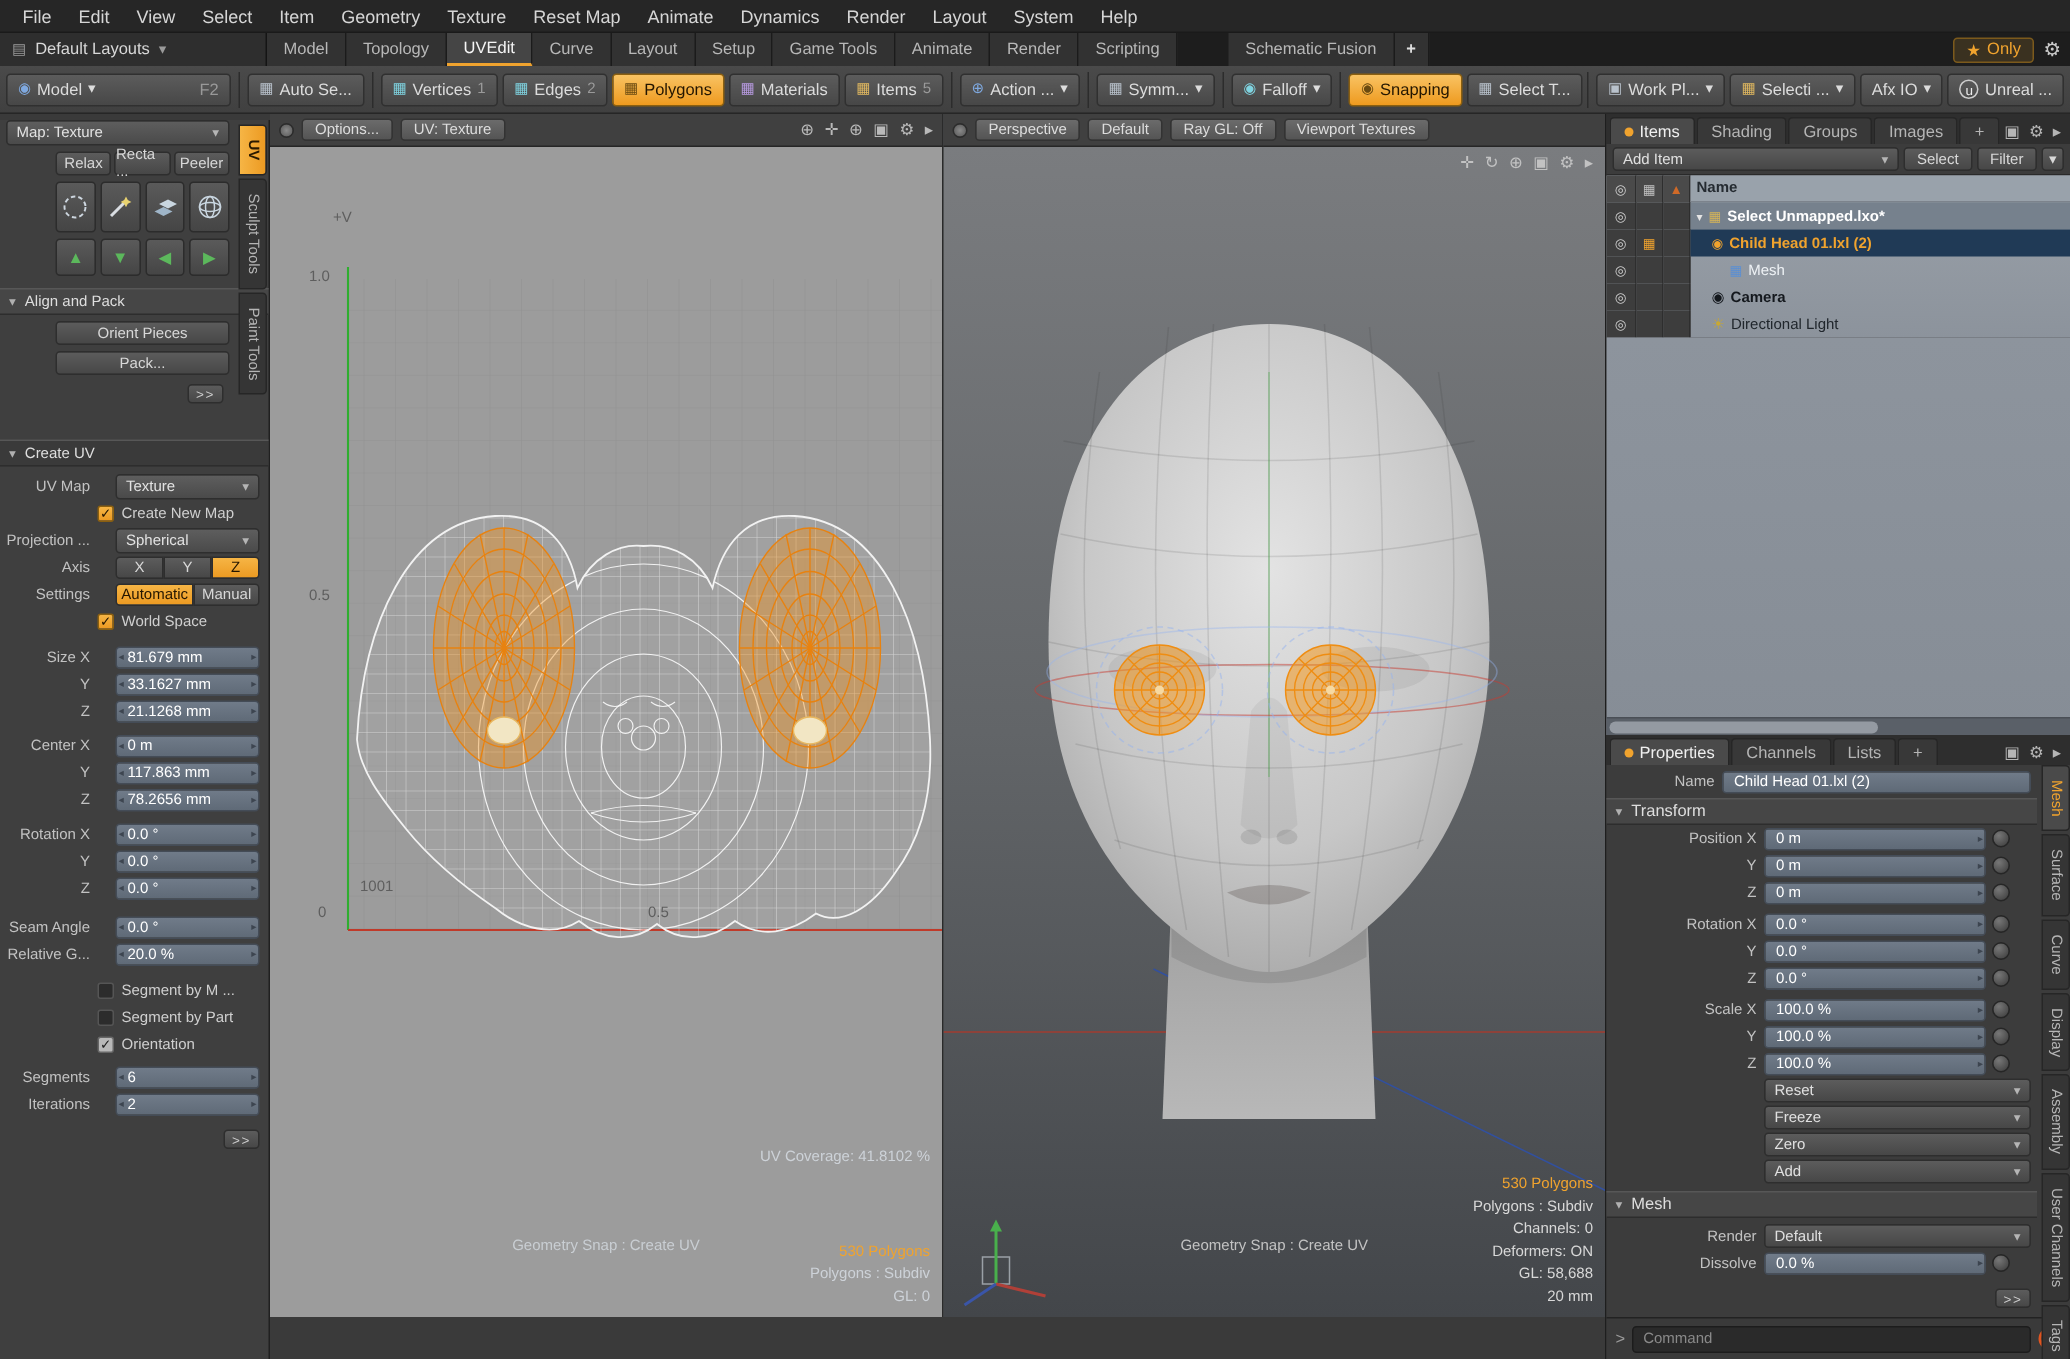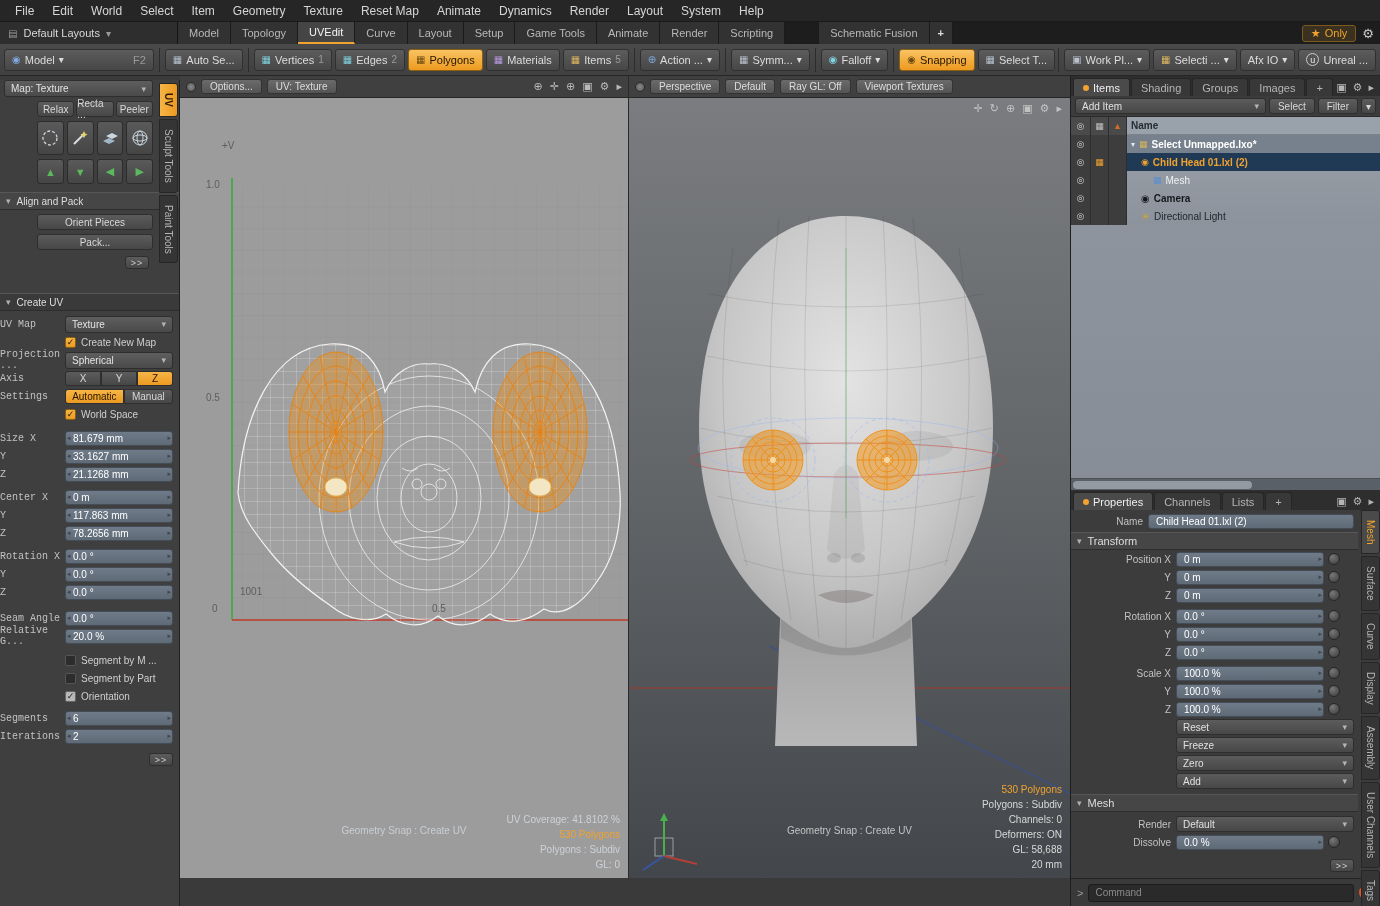--- a/index.html
+++ b/index.html
@@ -57,21 +57,21 @@
   .sbtn { flex:1; height:16px; background:linear-gradient(#5c5c5c,#474747); border:1px solid #2e2e2e; border-radius:3px;
     color:#d8d8d8; display:flex; align-items:center; justify-content:center; }
   .iconbtn { width:36px; height:34px; background:linear-gradient(#5a5a5a,#454545); border:1px solid #2c2c2c; border-radius:3px;
     display:flex; align-items:center; justify-content:center; }
   .arrbtn { width:36px; height:25px; background:linear-gradient(#5a5a5a,#454545); border:1px solid #2c2c2c; border-radius:3px;
     display:flex; align-items:center; justify-content:center; color:#5cb85c; font-size:11px; }
   .sect { height:18px; background:#464646; border-top:1px solid #575757; border-bottom:1px solid #2d2d2d;
     display:flex; align-items:center; gap:6px; padding:0 6px; color:#dedede; }
   .sect .caret{font-size:9px;color:#b0b0b0;}
   .lrow { display:flex; align-items:center; height:18px; padding-right:6px; }
-  .lrow .lab { width:60px; text-align:left; margin-right:5px; color:#c2c2c2;font-family:Liberation Mono, monospace; }
+  .lrow .lab { width:60px; text-align:right; margin-right:17px; color:#c2c2c2; }
   .sl { height:15px; background:linear-gradient(#707b89,#5f6a77); border:1px solid #444c57; border-radius:3px;
     color:#fff; display:flex; align-items:center; padding:0 9px 0 7px; position:relative; }
   .sl .mr { position:absolute; right:1px; font-size:7px; color:#3d4membre55; color:#3d4550; }
   .sl .ml { position:absolute; left:1px; font-size:7px; color:#3d4550; }
   .chk { width:11px; height:11px; border-radius:2px; display:flex; align-items:center; justify-content:center;
     font-size:9px; margin-right:5px; }
   .chk.on { background:linear-gradient(#f6b545,#ec9a22); color:#241600; border:1px solid #8a5f10; }
   .chk.on-gray { background:#b8b8b8; color:#222; border:1px solid #666; }
   .chk.off { background:#2c2c2c; border:1px solid #555; color:transparent; }
   .seg { height:15px; border:1px solid #2e2e2e; background:linear-gradient(#5c5c5c,#474747); color:#d8d8d8;
@@ -84,21 +84,21 @@
   .vp-head { height:22px; background:#404040; border-bottom:1px solid #262626; display:flex; align-items:center; gap:5px; padding:0 6px; position:relative; z-index:2;}
   .thumb { width:10px; height:10px; border-radius:50%; background:radial-gradient(#8a8a8a,#555); border:1px solid #2c2c2c; }
   .pill { height:15px; background:linear-gradient(#6b6b6b,#545454); border:1px solid #333; border-radius:3px;
     color:#ddd; font-size:10px; padding:0 8px; display:flex; align-items:center; gap:4px; white-space:nowrap; }
   .vp-icons { display:flex; gap:7px; margin-left:auto; color:#b9b9b9; font-size:11px; align-items:center; }
   .vp-icons3d { position:absolute; top:26px; right:8px; display:flex; gap:7px; color:#cfcfcf; font-size:11px; z-index:2; opacity:.85; }
   .canvas { position:absolute; left:0; right:0; top:22px; bottom:0; }
   .uvlabel { position:absolute; color:#5e5e5e; font-size:10px; }
   .stats { position:absolute; right:8px; text-align:right; font-size:10px; line-height:15px; }
   .uv-stats { color:#cdd2d8; bottom:6px; }
-  .st-orange { color:#f0a32e; }
+  .st-orange { color:#f0a32e;margin-top:48px; }
   .vp3d .stats { color:#d8d8d8; bottom:6px; }
   .snaplab { position:absolute; bottom:42px; left:0; right:0; text-align:center; color:#c9ced3; font-size:10px; }
   .vp3d .snaplab { color:#c3c3c3; }
 
   
   .rp-tabs { height:20px; background:#2e2e2e; display:flex; align-items:flex-end; padding:0 2px; gap:1px; }
   .rtab { height:18px; display:flex; align-items:center; gap:4px; padding:0 9px; background:#383838; color:#b5b5b5;
     border:1px solid #262626; border-bottom:none; border-radius:3px 3px 0 0; }
   .rtab.on { background:#4a4a4a; color:#efefef; }
   .odot { width:6px; height:6px; border-radius:50%; background:#f0a32e; }
@@ -136,21 +136,21 @@
   .recbtn { width:15px; height:15px; border-radius:50%; border:2px solid #e05520; background:#3a3a3a; }
 </style>
 </head>
 <body>
 
 <div class="app">
 
   <div class="menubar">
     <span class="menu-item">File</span>
     <span class="menu-item">Edit</span>
-    <span class="menu-item">World</span>
+    <span class="menu-item">View</span>
     <span class="menu-item">Select</span>
     <span class="menu-item">Item</span>
     <span class="menu-item">Geometry</span>
     <span class="menu-item">Texture</span>
     <span class="menu-item">Reset Map</span>
     <span class="menu-item">Animate</span>
     <span class="menu-item">Dynamics</span>
     <span class="menu-item">Render</span>
     <span class="menu-item">Layout</span>
     <span class="menu-item">System</span>

